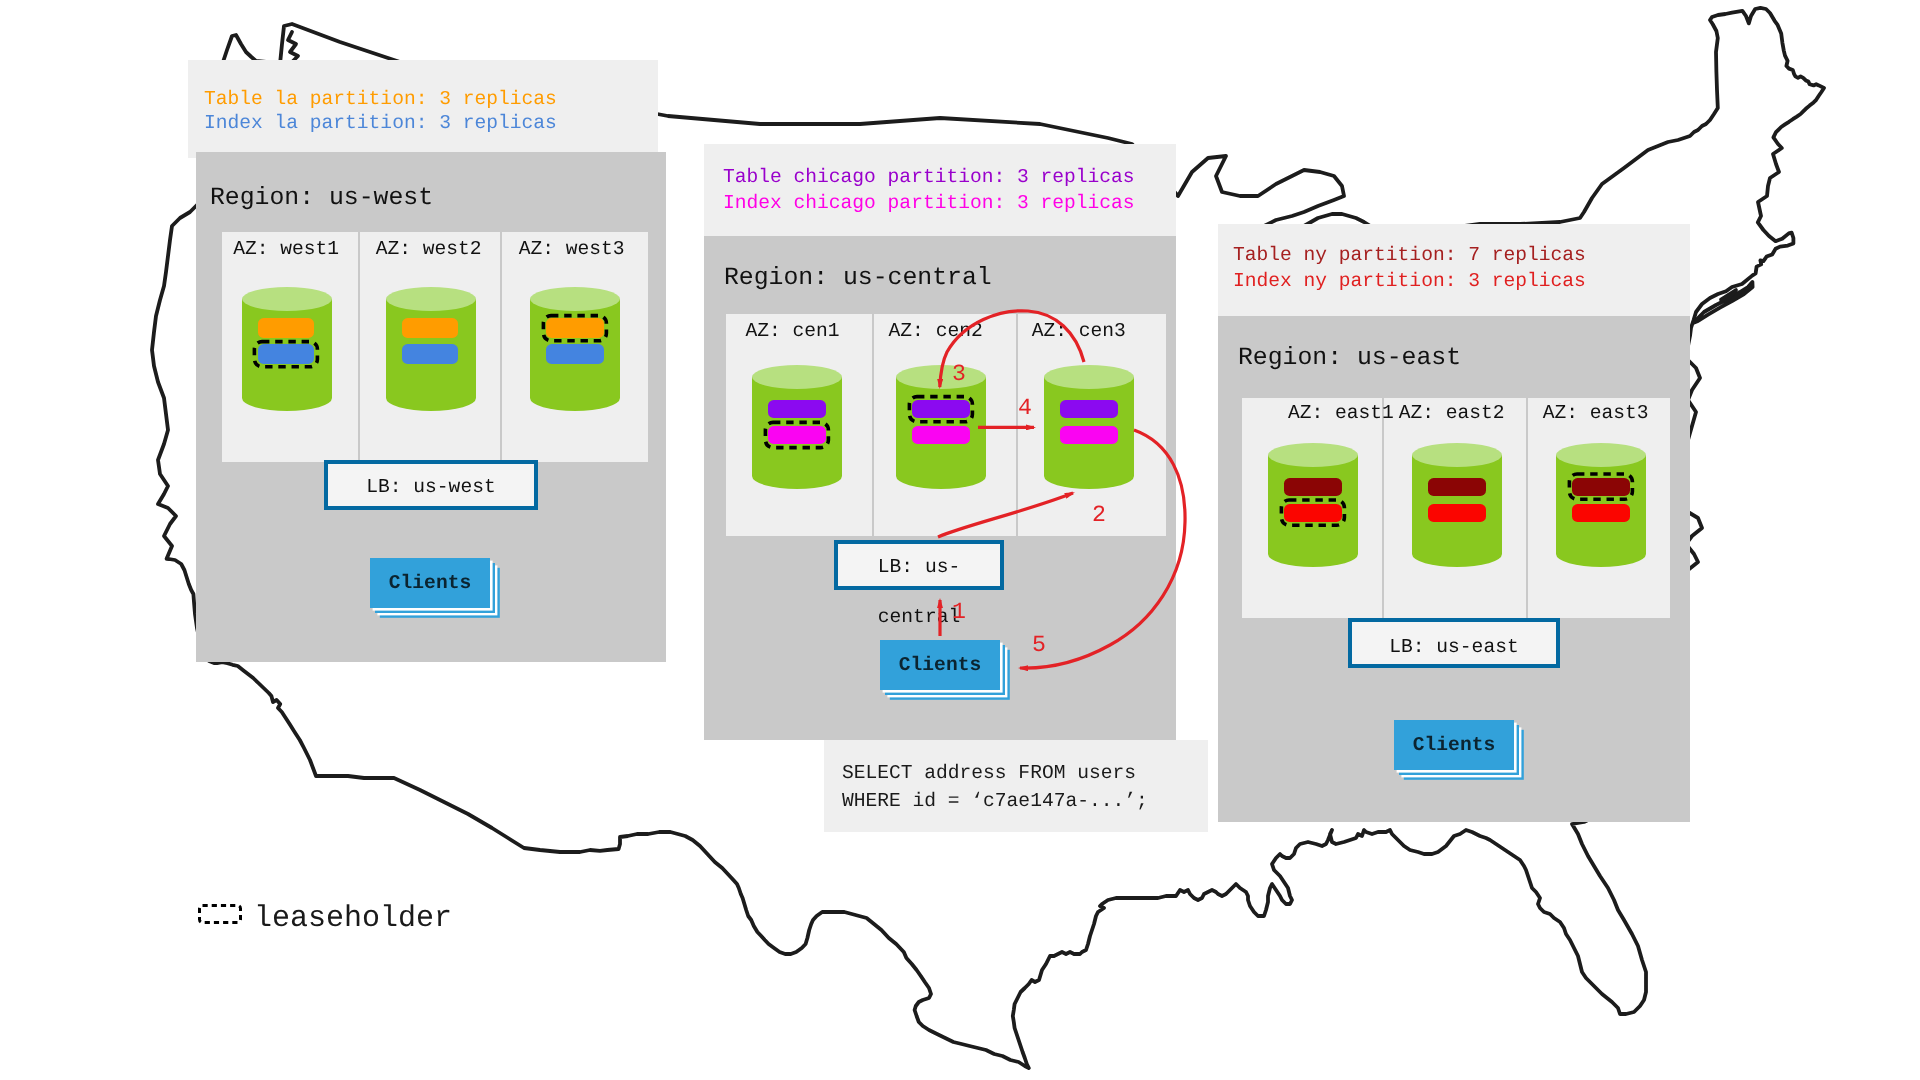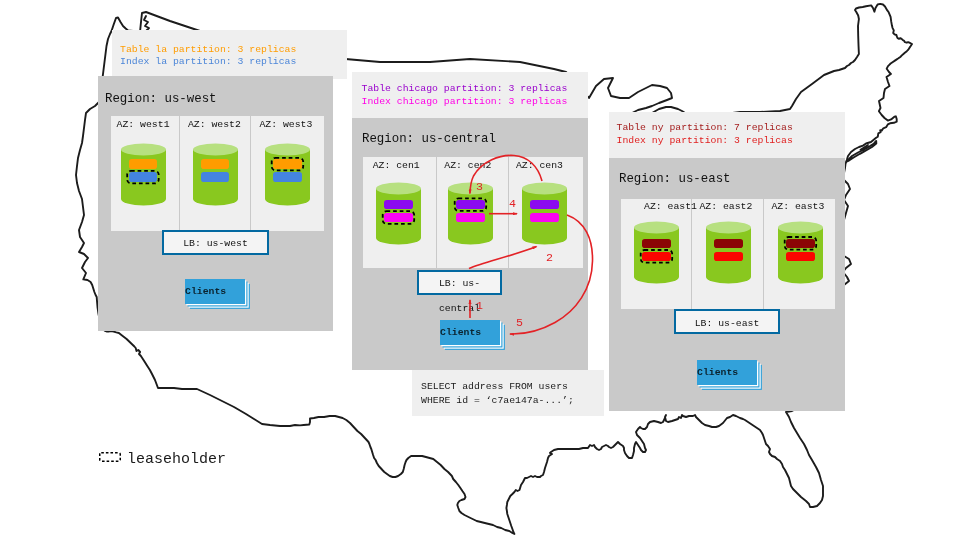--- a/index.html
+++ b/index.html
@@ -4,36 +4,36 @@
 html,body{width:960px;height:540px;background:#fff;overflow:hidden}
 body{position:relative;font-family:"Liberation Mono",monospace;color:#1a1a1a}
 .abs{position:absolute}
 .ann{position:absolute;background:#efefef;font-size:9.8px;line-height:12.9px;padding:13.5px 0 0 8px;white-space:pre}
 .region{position:absolute;background:#c9c9c9}
 .rtitle{position:absolute;font-size:12.4px;color:#111}
 .azbox{position:absolute;background:#efefef}
 .azdiv{position:absolute;top:0;bottom:0;width:1px;background:#c9c9c9}
 .azlabel{position:absolute;top:2.5px;font-size:9.8px;color:#111;white-space:pre}
 .lb{position:absolute;background:#f4f4f4;border:2px solid #0369a1;font-size:9.8px;color:#111;text-align:center}
-.clients{position:absolute;width:60px;height:25px;background:#32a1da;color:#0b2430;font-size:9.8px;font-weight:bold;text-align:left;line-height:25px;box-shadow:1.3px 1.3px 0 0 #fff,2.5px 2.5px 0 0 #32a1da,3.7px 3.7px 0 0 #fff,4.9px 4.9px 0 0 #32a1da}
+.clients{position:absolute;width:60px;height:25px;background:#32a1da;color:#0b2430;font-size:9.8px;font-weight:bold;text-align:center;line-height:25px;box-shadow:1.3px 1.3px 0 0 #fff,2.5px 2.5px 0 0 #32a1da,3.7px 3.7px 0 0 #fff,4.9px 4.9px 0 0 #32a1da}
 .cyl{position:absolute;width:45px;height:63px}
 .bar{position:absolute;left:8.2px;width:28.5px;height:9.6px;border-radius:2.8px}
 .qbox{position:absolute;background:#efefef;font-size:9.8px;line-height:14px;padding:9.5px 0 0 9px;white-space:pre;color:#1a1a1a}
 </style></head><body>
 
 <svg class="abs" style="left:0;top:0" width="960" height="540" viewBox="0 0 960 540">
 <g fill="#fff" stroke="#1c1c1c" stroke-width="1.9" stroke-linejoin="round" stroke-linecap="round">
 <path d="M111.5,31 L113.5,25 116,18 118,17.5 120.5,22 123,26 125.7,28.5 128,30.5 133,31 137,33 140,32 141,22 142,13 146,12 170,21 200,31 240,39 280,48 334,58 380,62 430,62 470,59 520,62 554,69 566,72 578,85 589,98 596,86 604,79 613,78 608,88 611,96 620,98 629,98 638,92 648,87 652,85 660,86 667,88 671,93 672,98 667,100 659,103 652,106 646,108 638,110 630,114 640,118 652,113 659,109 666,107 671,107 678,109 682,111 690,116 700,120 710,118 725,114 740,112 760,112 780,111 790,109 792,106 796,99 801,92 812,84 824,75 834,71 839,70 845,68 847,66 849,65 851,63 853,62 855,60 857,57 858.9,54 858.5,45 858.2,36 858,26 858.9,19 858.2,15.5 856.3,12 855,10 856,8.5 859,7.5 862.7,7 866,6.3 871.2,5.4 873,8 874.4,11.7 875.5,8 877.6,4.5 880.2,3.9 883,4.5 885,6.5 887.3,10.4 888.7,12.3 890.6,16.8 891.2,21.4 891.9,25.3 892.5,27.8 893.8,30.4 893.2,33 894.5,34.3 896.4,35 897,36.9 897.7,38.2 899,38.9 900.3,38.2 901.6,38.9 902.9,40.2 904.2,40.8 904.8,42.1 906.8,42.7 908.1,42.1 909.4,42.7 912,44 910.7,46 909.4,47.9 908.1,49.9 906.8,51.2 904.8,52.8 902.9,54.4 901.6,55.7 900.3,57 898.4,58.3 896.4,59.6 894.5,60.9 892.5,62.2 890.6,63.5 889.3,64.8 888,66.1 886.7,68.7 889,72 890.9,74 886.5,77 888,82 889.5,86 885,89 884,93 883.5,98 879,101 880.5,108 878.9,111.2 881.7,115 884.5,118 887.8,120.6 891.1,119.4 894.4,116.7 895.8,116.3 896.7,119 896.7,121.7 893.9,122.8 890,123.3 887.8,124.4 886.1,127.2 883.3,128.3 881.7,130.6 880.2,130.2 880.6,132.2 878.3,133.3 877.8,136.7 876.1,137.8 871,142 866,143.5 863,145.6 859,147 855,149 851,152 848,156 846.8,160 845.5,164 845,168 844.2,172 843.5,176 844,180 848,184 850,189 846,195 844,200 848,206 846,213 844,220 843,228 843,236 843,244 843,252 844,256 849,259 851,264 846,268 843,272 847,277 849,281 844,285 843,292 843,300 843,310 842,320 842,330 841,340 841,350 841,360 840,368 837,374 832,380 826,386 819,392 812,398 805,404 798,408 792,411 786,412 789,417 791,422 794,428 797,433 800,438 804,444 807,450 809,455 812,460 816,467 819,473 821,480 823,486 823,491 823,496 822,500 820,503 817,506 813,507 810,507 809,504 806,501 801,497 797,493 793,489 791,486 790,482 789,478 787,474 785,470 783,467 782,464 780,461 777,459 775,457 772,456 770,454 769,452 770,449 768,446 766,444 765,441 764,438 763,435 762,433 760,430 757,428 754,426 751,424 748,422 745,420 743,419 740,418 736,416 733,415 730,417 727,418 723,423 719,426 716,427 712,427 709,426 705,425 702,423 699,420 696,417 695,415 693,416 689,416 686,417 683,416 682,415 681,418 679,417 678,419 675,420 672,421 668,422 666,421 665,417 666,415 664,420 663,422 661,423 658,422 654,421 650,422 648,424 647,427 645,429 643,429 641,428 640,427 638,429 636,432 637,435 640,438 642,441 644,444 645,448 646,450 645,452 643,452 641,450 640,448 638,445 636,442 635,444 634,448 634,451 633,455 632,458 631,458 629,458 627,456 625,453 624,450 624,448 623,446 620,444 618,442 617,443 615,445 613,447 611,448 609,447 608,446 606,445 604,446 602,447 601,449 599,450 597,449 595,447 594,445 592,446 590,445 588,448 586,448 583,448 579,449 575,449 571,449 566,449 562,449 558,449 554,450 551,452 550,453 552,454 549,456 548,458 547,462 546,465 545,468 544,472 543,475 541,476 540,477 537,477 535,476 533,477 531,476 529,477 527,478 525,478 523,482 521,485 519.5,490 517.5,491 515.8,490 514.4,492 512.4,494 510.3,496 509.3,498 508.3,500 507.3,502 506.9,505 506.4,508 506.9,511 507.3,514 508.3,517 509.3,520 510.3,523 511.3,526 512.4,529 513.4,532 514.4,534 512.4,533 509.3,531 505.2,530 501.2,528 497.1,527 493,525 488.9,524 484.8,523 480.8,522 476.7,521 472.6,519 468.5,517 464.5,515 461.4,513 459.4,511 458.3,508 457.3,505 457.9,503 459.4,501 461.4,500 464.5,499 465.5,497 464.5,494 462.4,491 460.4,488 458.3,485 455.9,482 453.2,479 451.9,476 448.1,472 444.4,469 440.7,465 437,462 433.3,459 429.6,458 425.9,457 422.2,456 418.5,456 414.8,456 411.1,456 408.3,458 406.5,460 405.6,462 404.6,465 403.7,469 402.8,472 400.9,474 398.1,476 395.4,477 392.6,477 389.8,476 387,474 384.3,472 382.4,470 380.6,468 378.7,466 376.9,463 375.6,460 374.1,458 373.1,455 372.2,452 371.3,449 370.4,447 369.4,444 368.5,442 366.7,440 363.9,437 361.1,434 357.4,431 353.7,427 350,423 346.3,420 342.6,418 338.9,417 335.2,416 329.6,416 324.1,417 318.5,417 313.9,418 310,418.5 310,422 309.3,424.5 303.7,425 300,425.4 295,425 290,426 280,426 270,425 262,424 254,419 246,414 234,407 222,401 210,395 197,389 190,389 182,389 174,388 166,388 158,388 155,380 152,374 149.9,370 147.3,366 144.8,362 142.2,358 140.9,356 139,354 140.1,352 138.3,350 136.5,351 135.7,348 134.4,346.5 131.8,344 129.2,341.5 126.6,339 124,337 121.4,335 118.9,333 116.3,332.4 113.7,331.6 111.1,331.1 108.5,331.6 107,331.5 104.5,330.5 102,327 100,321 98.5,314 97.5,307 97,301 96.7,297 95.6,295 94.4,292 92.2,285 90.6,282 87.5,280 84.5,279.5 83.3,279.4 86,273 82,268 85,262 88,258 84,254 79,252 82,247 84,243 80,237 79,230 82,222 84,215 83,207 82,199 79,191 77,183 76,175 77,166 78,158 80,150 82,143 83,136 84,128 85,120 86,113 90,109 95,106 99,102 100.5,94 101.5,86 102.5,78 103.5,70 104.5,62 105.5,54 106.5,46 108,39 110,34 Z"></path>
 <path d="M146,16 L144,20 148,22 145,26 149,28 146,31" fill="none"></path>
 <path d="M846.5,161.5 L852,156 858,152.5 864,149.5 870,146 874,143.5 876.2,141 876.3,143.5 872,147 866,150.5 860,153.8 854,157.3 849,160.5 Z"></path>
 <path d="M860.5,149.8 L868,145 863.5,150.2 Z" fill="#1c1c1c"></path>
 </g>
 </svg>
 
-<div class="ann" style="left:112px;top:30px;width:235px;height:49px"><span style="color:#ff9c00">Table la partition: 3 replicas</span>
+<div class="ann" style="left:94px;top:30px;width:235px;height:49px"><span style="color:#ff9c00">Table la partition: 3 replicas</span>
 <span style="color:#4c86d8">Index la partition: 3 replicas</span></div>
 <div class="region" style="left:98px;top:76px;width:235px;height:255px"></div>
 <div class="rtitle" style="left:105px;top:91.5px">Region: us-west</div>
 <div class="azbox" style="left:110.5px;top:116px;width:213.7px;height:115px">
   <div class="azdiv" style="left:68.2px"></div>
     <div class="azdiv" style="left:139.5px"></div>
   <div class="azlabel" style="left:6.1px">AZ: west1</div>
   <div class="azlabel" style="left:77.4px">AZ: west2</div>
   <div class="azlabel" style="left:148.9px">AZ: west3</div>
 </div>

